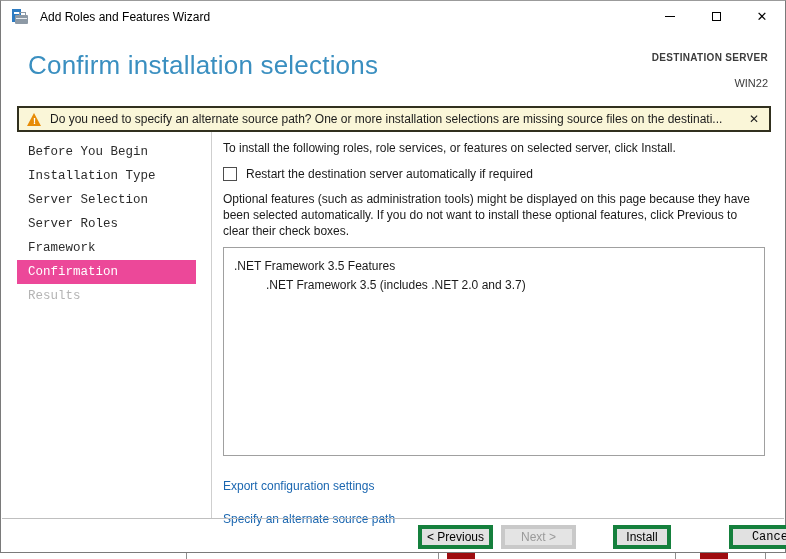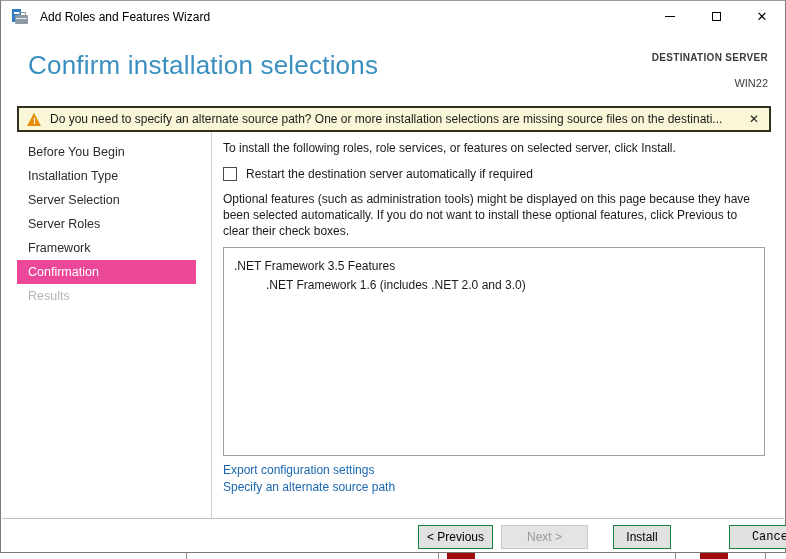--- a/index.html
+++ b/index.html
@@ -39,43 +39,43 @@
     background:#faf6d8; border:2px solid #31301e; display:flex; align-items:center; }
   .warn-icon { width:15px; height:13px; margin:0 8px 0 8px; position:relative; flex:0 0 auto; }
   .warn-tri { width:0; height:0; border-left:7.5px solid transparent; border-right:7.5px solid transparent;
     border-bottom:13px solid #e78c07; }
   .warn-excl { position:absolute; left:0; top:3px; width:15px; text-align:center;
     font-size:9px; font-weight:700; color:#ffffff; }
   .banner-text { flex:1; font-size:12px; color:#1c1c1c; white-space:nowrap; overflow:hidden; }
   .banner-close { flex:0 0 auto; margin:0 10px 0 8px; font-size:12px; font-weight:700; color:#222; cursor:default; }
   
   .sidebar { position:absolute; left:16px; top:139px; width:179px; }
-  .nav-item { height:24px; line-height:24px; padding-left:11px; font-size:12.5px; color:#2b2b2b; cursor:default; }
+  .nav-item { height:24px; line-height:24px; padding-left:11px; font-size:12.5px; color:#2b2b2b; cursor:default;font-family:Liberation Mono, monospace; }
   .nav-item.current { background:#ec4899; color:#ffffff; }
   .nav-item.disabled { color:#b4b4b4; }
   .v-divider { position:absolute; left:210px; top:131px; width:1px; height:386px; background:#cfcfcf; }
   
   .instruction { position:absolute; left:222px; top:140px; font-size:12px; }
   .restart-row { position:absolute; left:222px; top:166px; display:flex; align-items:center; }
   .checkbox { width:14px; height:14px; border:1px solid #4d4d4d; background:#ffffff; flex:0 0 auto; }
   .restart-label { margin-left:9px; font-size:12px; }
   .optional-note { position:absolute; left:222px; top:190px; width:536px; font-size:12px; line-height:16px; }
   .listbox { position:absolute; left:222px; top:246px; width:542px; height:209px;
     background:#ffffff; border:1px solid #a0a0a0; padding-top:9px; overflow:hidden; }
   .tree-row { font-size:12px; line-height:19px; padding-left:10px; }
   .tree-row.level1 { padding-left:42px; }
   .links { position:absolute; left:222px; top:461px; }
-  .link { display:block; font-size:12px; line-height:17px; color:#1a66b0; text-decoration:none; cursor:pointer; }
+  .link { display:block; font-size:12px; line-height:17px; color:#1a66b0; text-decoration:none; cursor:pointer;margin-top:16px; }
   
   .footer-line { position:absolute; left:1px; top:517px; width:782px; height:1px; background:#bfbfbf; }
-  .btn { position:absolute; top:524px; height:24px; background:#e1e1e1; border:1px solid #15803d;
+  .btn { position:absolute; top:524px; height:24px; background:#e1e1e1; border:4px solid #15803d;
     font-size:12px; font-family:inherit; color:#000; text-align:center; cursor:default; padding:0; }
   .btn.disabled { background:#e4e4e4; border-color:#c9c9c9; color:#9a9a9a; }
   .btn-previous { left:417px; width:75px; }
-  .btn-next { left:500px; width:87px; }
+  .btn-next { left:500px; width:75px; }
   .btn-install { left:612px; width:58px; }
   .btn-cancel { left:728px; width:89px;font-family:Liberation Mono, monospace; }
   
   .bg-strip { position:absolute; left:0; top:553px; width:786px; height:6px; background:#ffffff; }
   .bg-tick { position:absolute; top:0; width:1px; height:6px; background:#8f8f8f; }
   .bg-red { position:absolute; top:0; height:6px; background:#9e0b0f; }
 </style>
 </head>
 <body>
 
@@ -130,21 +130,21 @@
 
   <div class="restart-row">
     <div class="checkbox"></div>
     <div class="restart-label">Restart the destination server automatically if required</div>
   </div>
 
   <div class="optional-note">Optional features (such as administration tools) might be displayed on this page because they have been selected automatically. If you do not want to install these optional features, click Previous to clear their check boxes.</div>
 
   <div class="listbox">
     <div class="tree-row">.NET Framework 3.5 Features</div>
-    <div class="tree-row level1">.NET Framework 1.6 (includes .NET 2.0 and 3.0)</div>
+    <div class="tree-row level1">.NET Framework 3.5 (includes .NET 2.0 and 3.7)</div>
   </div>
 
   <div class="links">
     <a class="link">Export configuration settings</a>
     <a class="link">Specify an alternate source path</a>
   </div>
 
   <div class="footer-line"></div>
   <button class="btn btn-previous">&lt; Previous</button>
   <button class="btn btn-next disabled">Next &gt;</button>

